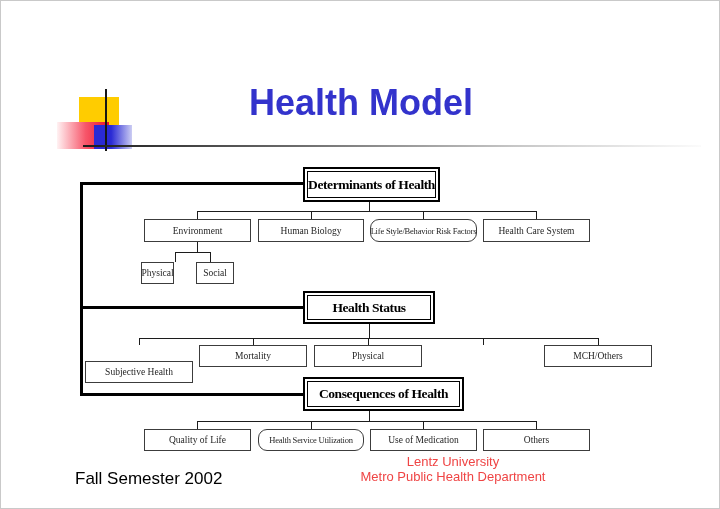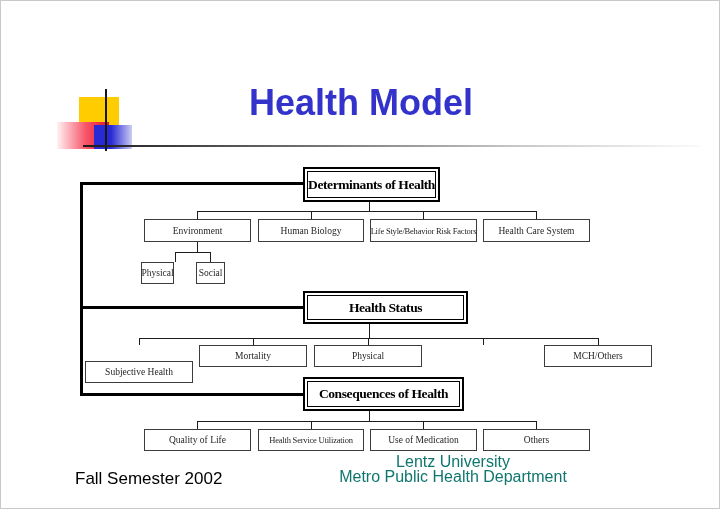--- a/index.html
+++ b/index.html
@@ -35,26 +35,26 @@
     font-family:"Liberation Serif","DejaVu Serif",serif;
     font-size:13.5px;font-weight:700;letter-spacing:-0.4px;color:#000;
     white-space:nowrap;box-sizing:border-box;
   }
   .box-child{
     position:absolute;background:#fff;border:1px solid #3c3c3c;
     display:flex;align-items:center;justify-content:center;
     font-family:"Liberation Serif","DejaVu Serif",serif;
     font-size:9.5px;color:#1f1f1f;white-space:nowrap;box-sizing:border-box;
   }
-  .box-child.tight{font-size:8.5px;letter-spacing:-0.2px;}
+  .box-child.tight{font-size:8.5px;letter-spacing:-0.2px;border-radius:9px;}
   
   .footer-left{position:absolute;left:74px;top:468px;font-size:17px;color:#000;}
   .footer-org{
     position:absolute;left:330px;top:454px;width:244px;text-align:center;
-    font-size:16px;line-height:14.5px;color:#0f766e;
+    font-size:13px;line-height:14.5px;color:#ef4444;
   }
 </style>
 </head>
 <body>
 
 <div class="slide">
 
   <div class="title">Health Model</div>
 
   <div class="logo-piece logo-yellow"></div>
@@ -84,23 +84,23 @@
   <div class="box-child" style="left:257px;top:218px;width:106px;height:23px">Human Biology</div>
   <div class="box-child tight" style="left:369px;top:218px;width:107px;height:23px">Life Style/Behavior Risk Factors</div>
   <div class="box-child" style="left:482px;top:218px;width:107px;height:23px">Health Care System</div>
 
   <div class="line thin" style="left:196px;top:241px;width:1px;height:10px"></div>
   <div class="line thin" style="left:174px;top:251px;width:36px;height:1px"></div>
   <div class="line thin" style="left:174px;top:251px;width:1px;height:10px"></div>
   <div class="line thin" style="left:209px;top:251px;width:1px;height:10px"></div>
 
   <div class="box-child" style="left:140px;top:261px;width:33px;height:22px">Physical</div>
-  <div class="box-child" style="left:195px;top:261px;width:29px;height:22px">Social</div>
+  <div class="box-child" style="left:195px;top:261px;width:38px;height:22px">Social</div>
 
-  <div class="box-main" style="left:302px;top:290px;width:165px;height:33px">
+  <div class="box-main" style="left:302px;top:290px;width:132px;height:33px">
     <span>Health Status</span>
   </div>
 
   <div class="line thin" style="left:368px;top:323px;width:1px;height:14px"></div>
   <div class="line thin" style="left:138px;top:337px;width:460px;height:1px"></div>
   <div class="line thin" style="left:138px;top:337px;width:1px;height:7px"></div>
   <div class="line thin" style="left:252px;top:337px;width:1px;height:7px"></div>
   <div class="line thin" style="left:367px;top:337px;width:1px;height:7px"></div>
   <div class="line thin" style="left:482px;top:337px;width:1px;height:7px"></div>
   <div class="line thin" style="left:597px;top:337px;width:1px;height:7px"></div>

